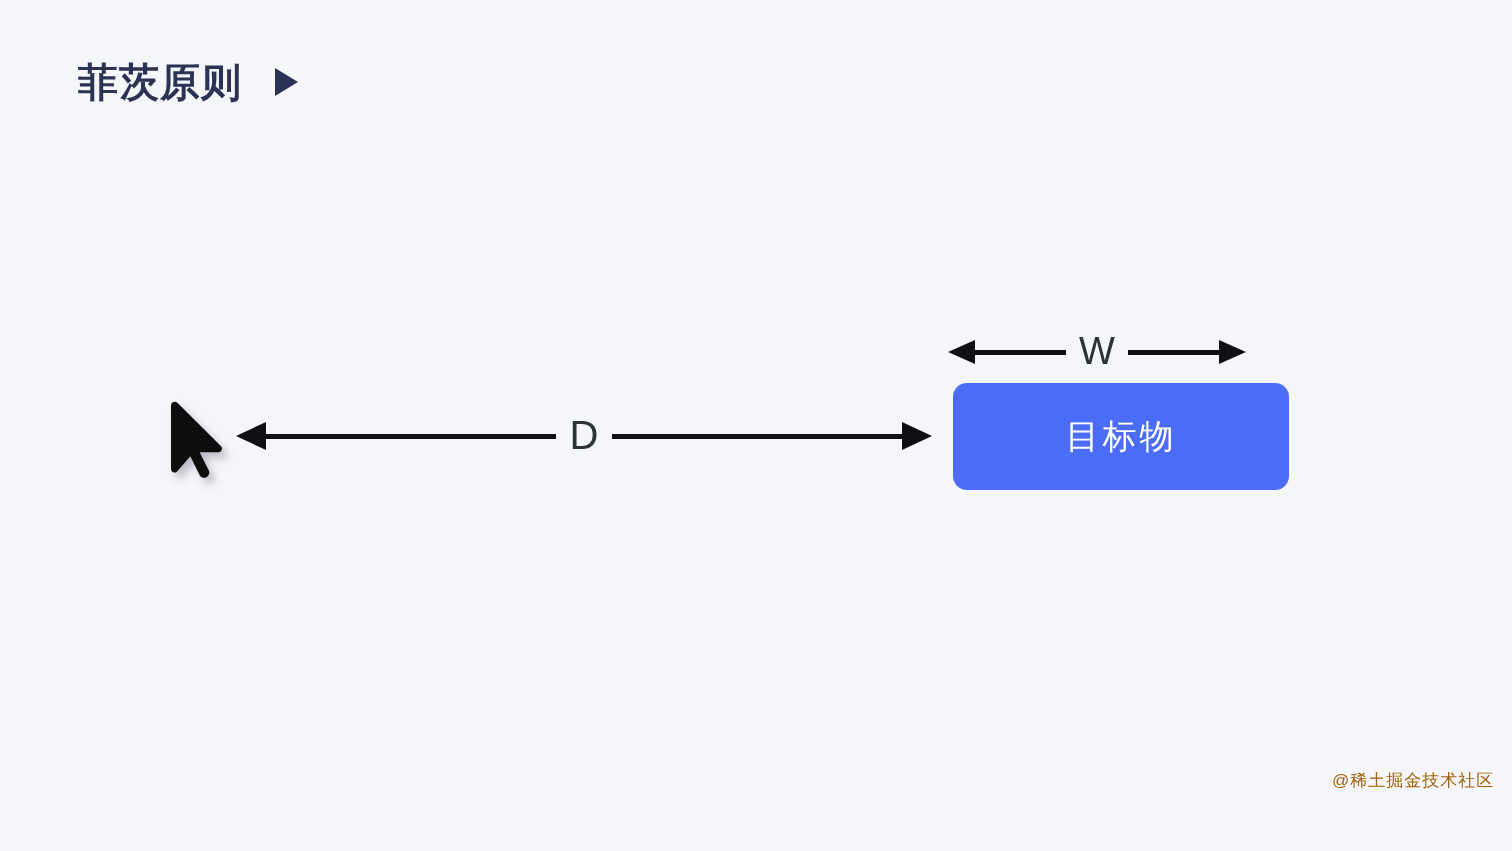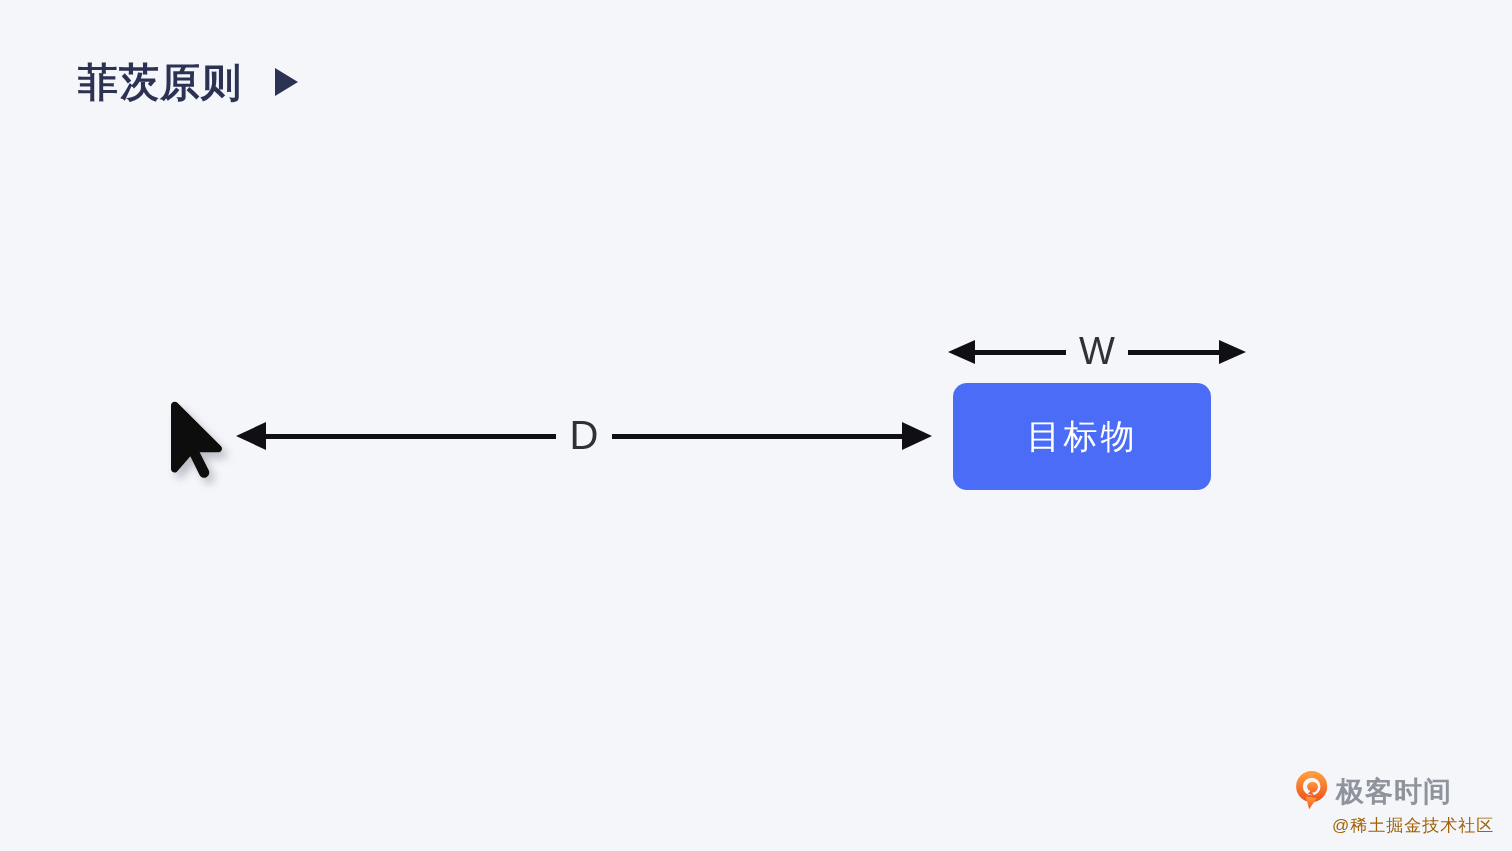--- a/index.html
+++ b/index.html
@@ -26,21 +26,21 @@
   .arrow .arrow-label{font-size:40px;line-height:1;margin:0 14px;transform:translateY(-1px);}
 
   .d-arrow{left:236px;top:421px;width:696px;height:30px;}
   .w-arrow{left:948px;top:338px;width:298px;height:28px;}
   .w-arrow .head{border-top-width:12px;border-bottom-width:12px;}
   .w-arrow .head.left{border-right-width:27px;}
   .w-arrow .head.right{border-left-width:27px;}
   .w-arrow .arrow-label{font-size:38px;margin:0 13px;}
 
   
-  .target-box{position:absolute;left:953px;top:383px;width:258px;height:107px;
+  .target-box{position:absolute;left:953px;top:383px;width:336px;height:107px;
     border-radius:14px;display:flex;align-items:center;justify-content:center;
     font-size:34px;letter-spacing:3px;font-weight:500;}
 
   
   .watermark{position:absolute;left:1294px;top:769px;}
   .brand-row{display:flex;align-items:center;}
   .logo-svg{width:37px;height:45px;flex:0 0 auto;}
   .brand-name{font-size:28px;font-weight:600;letter-spacing:1px;margin-left:5px;}
   .handle{font-size:17px;letter-spacing:1px;margin:0 0 0 38px;line-height:1.4;}
 </style>
@@ -72,30 +72,16 @@
     <span class="arrow-label" style="color: rgb(45, 49, 56);">W</span>
     <span class="shaft"></span>
     <span class="head right"></span>
   </div>
 
   <div class="target-box" style="background: rgb(74, 108, 247); color: rgb(255, 255, 255);">
     <span>目标物</span>
   </div>
 
   <div class="watermark">
-    <div class="brand-row">
-      <svg class="logo-svg" viewBox="0 0 44 52" xmlns="http://www.w3.org/2000/svg">
-        <defs>
-          <linearGradient id="lg" x1="0" y1="0" x2="0" y2="1">
-            <stop offset="0" stop-color="#ff9a3e"></stop>
-            <stop offset="1" stop-color="#ef5a1f"></stop>
-          </linearGradient>
-        </defs>
-        <circle cx="21" cy="20" r="14.5" fill="none" stroke="url(#lg)" stroke-width="8"></circle>
-        <path d="M14 32 L18 47 L27 34 Z" fill="url(#lg)"></path>
-        <path d="M15.5 21 a6.5 6.5 0 1 1 6 6.3 l2.2 3.6 -7.2 -2.1 3 -3.3 a6.5 6.5 0 0 1 -4 -4.5 z" fill="url(#lg)"></path>
-      </svg>
-      <span class="brand-name" style="color: rgb(142, 147, 156);">极客时间</span>
-    </div>
     <div class="handle" style="color: #a16207;">@稀土掘金技术社区</div>
   </div>
 
 </div>
 
 </body></html>

